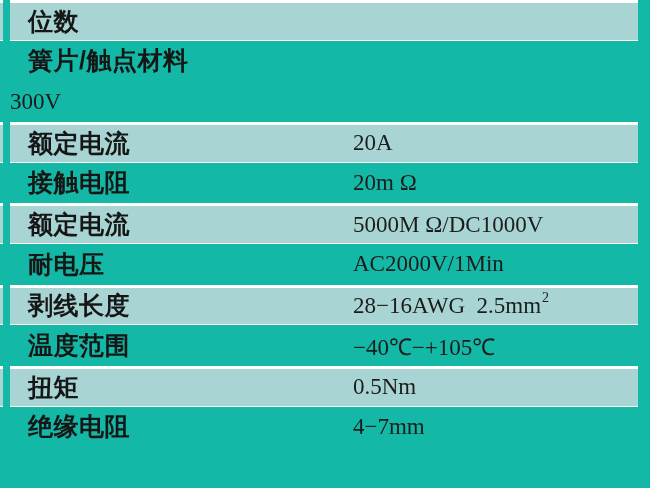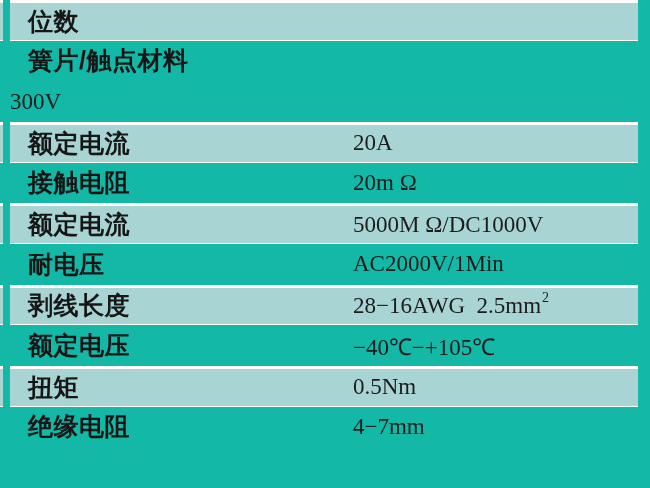--- a/index.html
+++ b/index.html
@@ -157,21 +157,21 @@
         <div class="label">剥线长度</div>
         <div class="value"><span>28−16AWG  2.5mm</span><sup>2</sup></div>
       </div>
       <div class="rmargin"></div>
     </div>
 
     <div class="row">
       <div class="sliver"></div>
       <div class="lgap"></div>
       <div class="band">
-        <div class="label">额定电压</div>
+        <div class="label">温度范围</div>
         <div class="value">−40℃−+105℃</div>
       </div>
       <div class="rmargin"></div>
     </div>
 
     <div class="row teal">
       <div class="sliver"></div>
       <div class="lgap"></div>
       <div class="band">
         <div class="label">扭矩</div>

